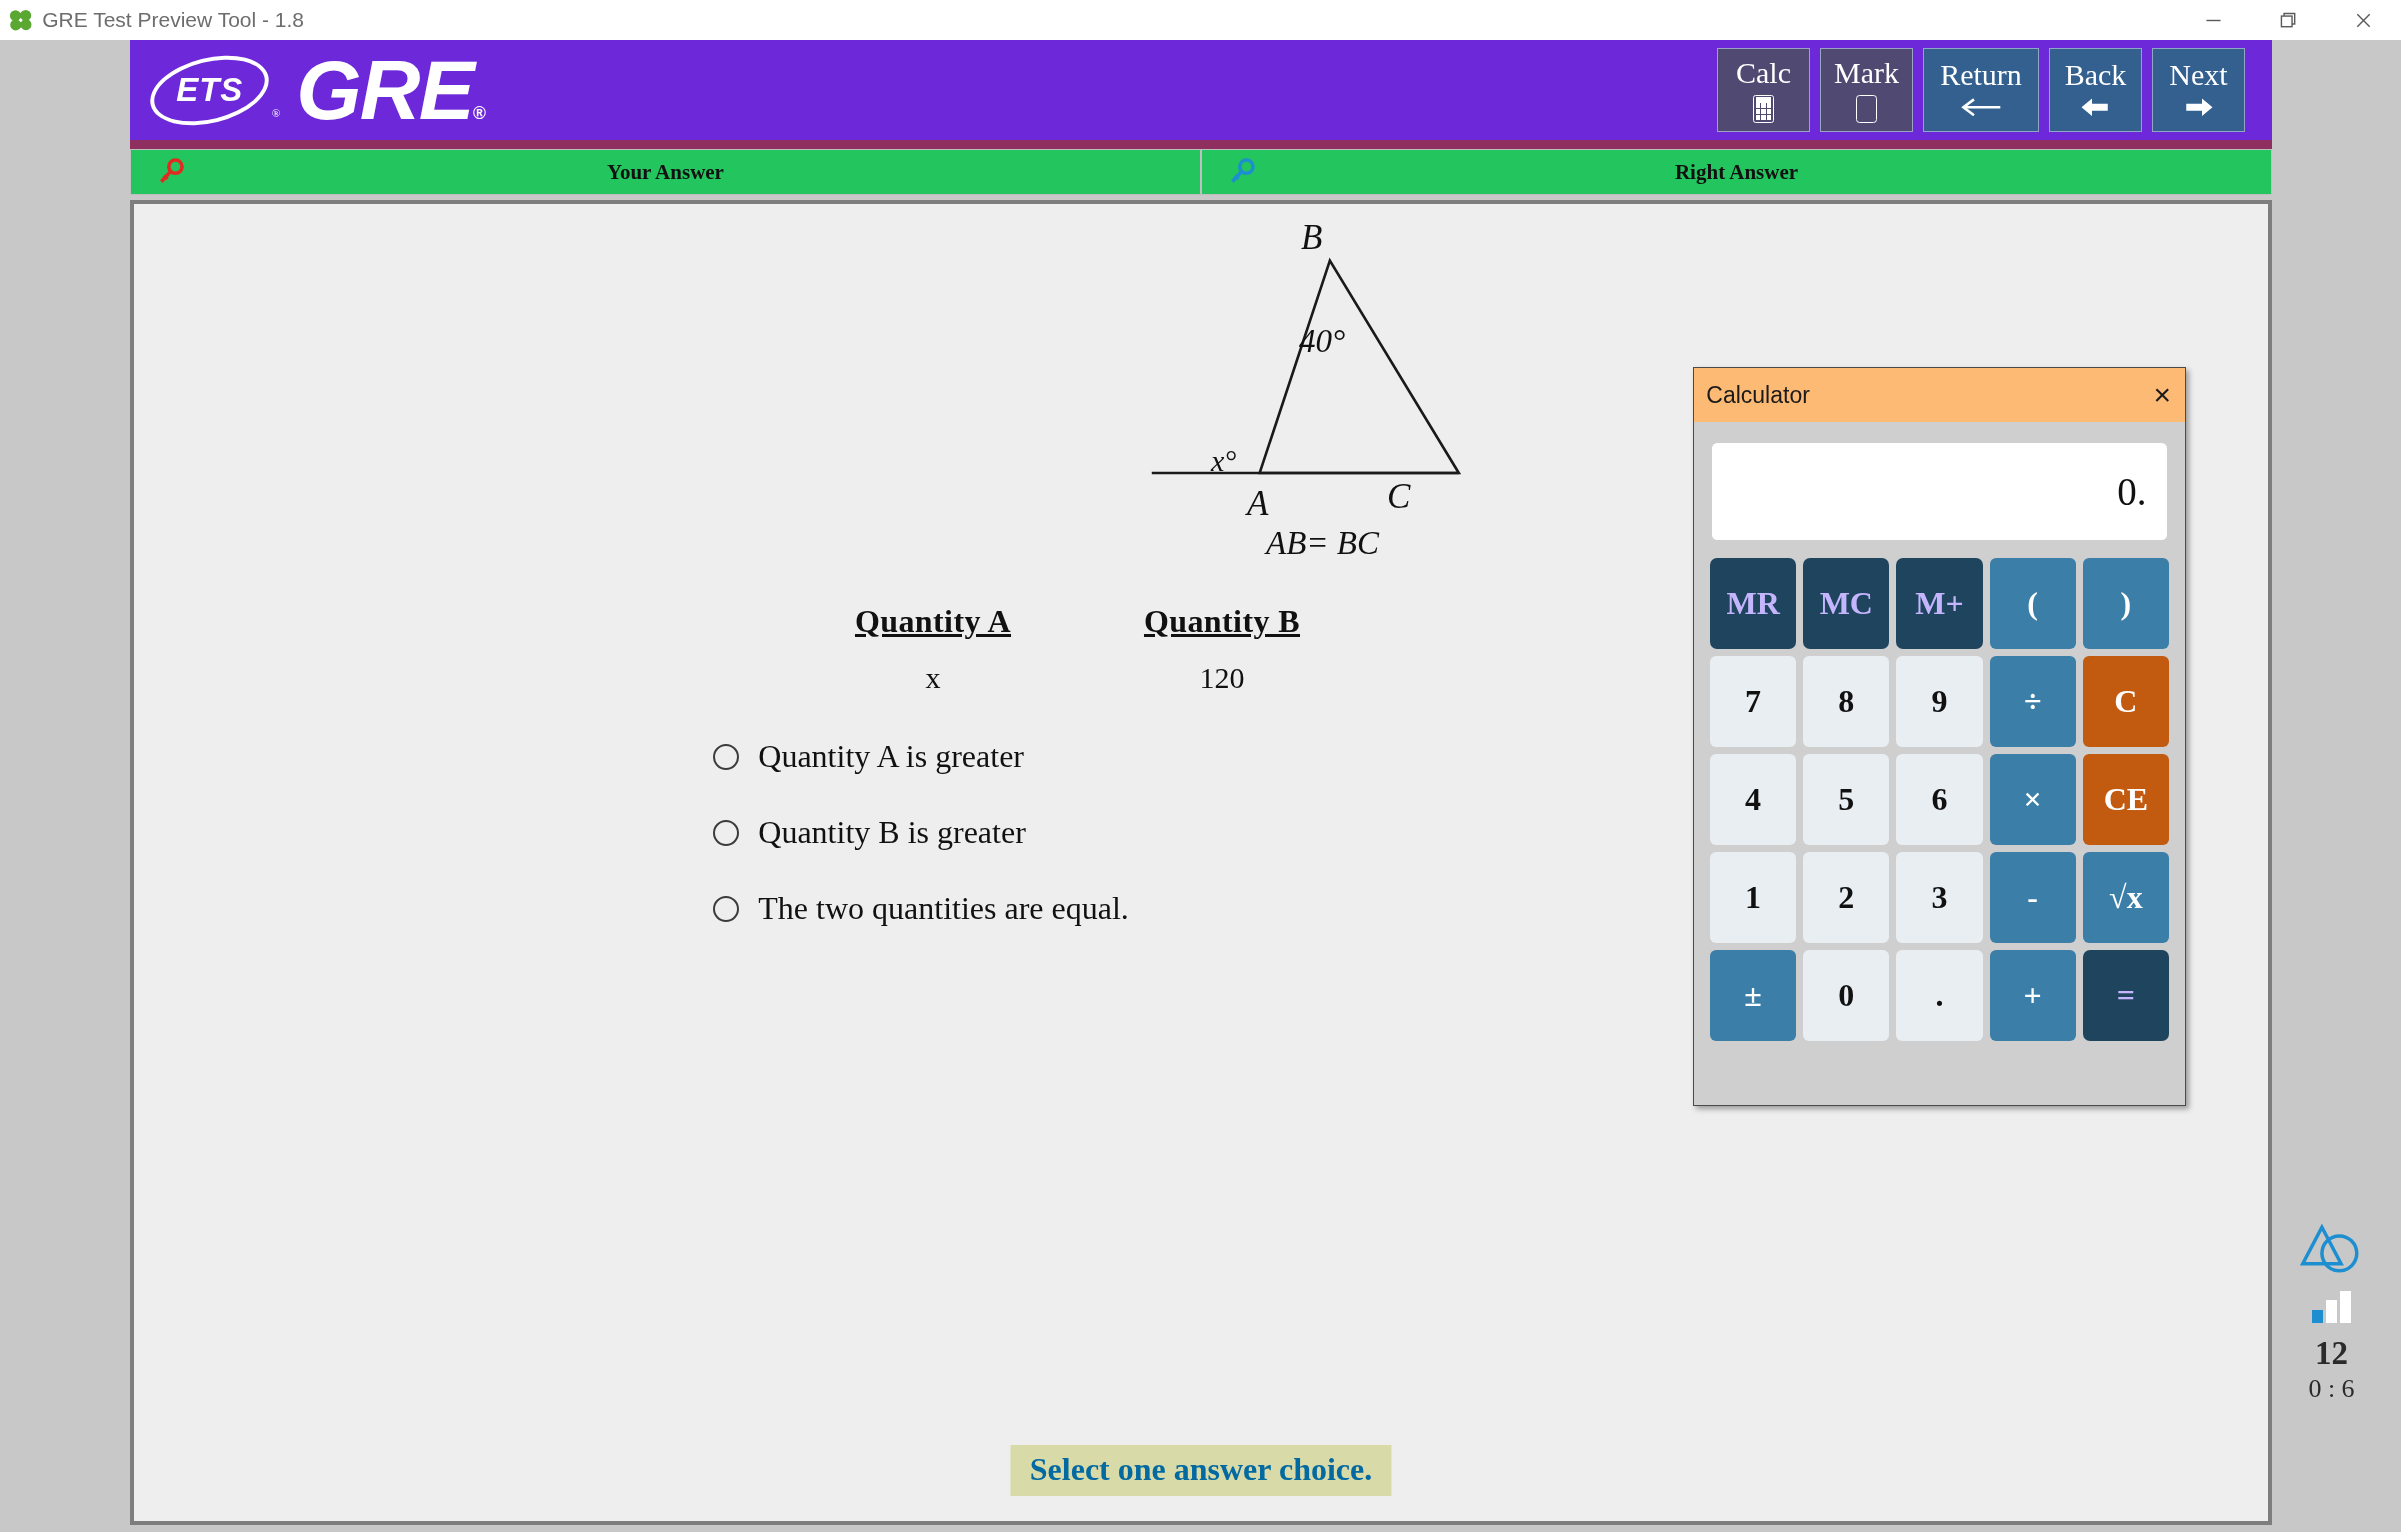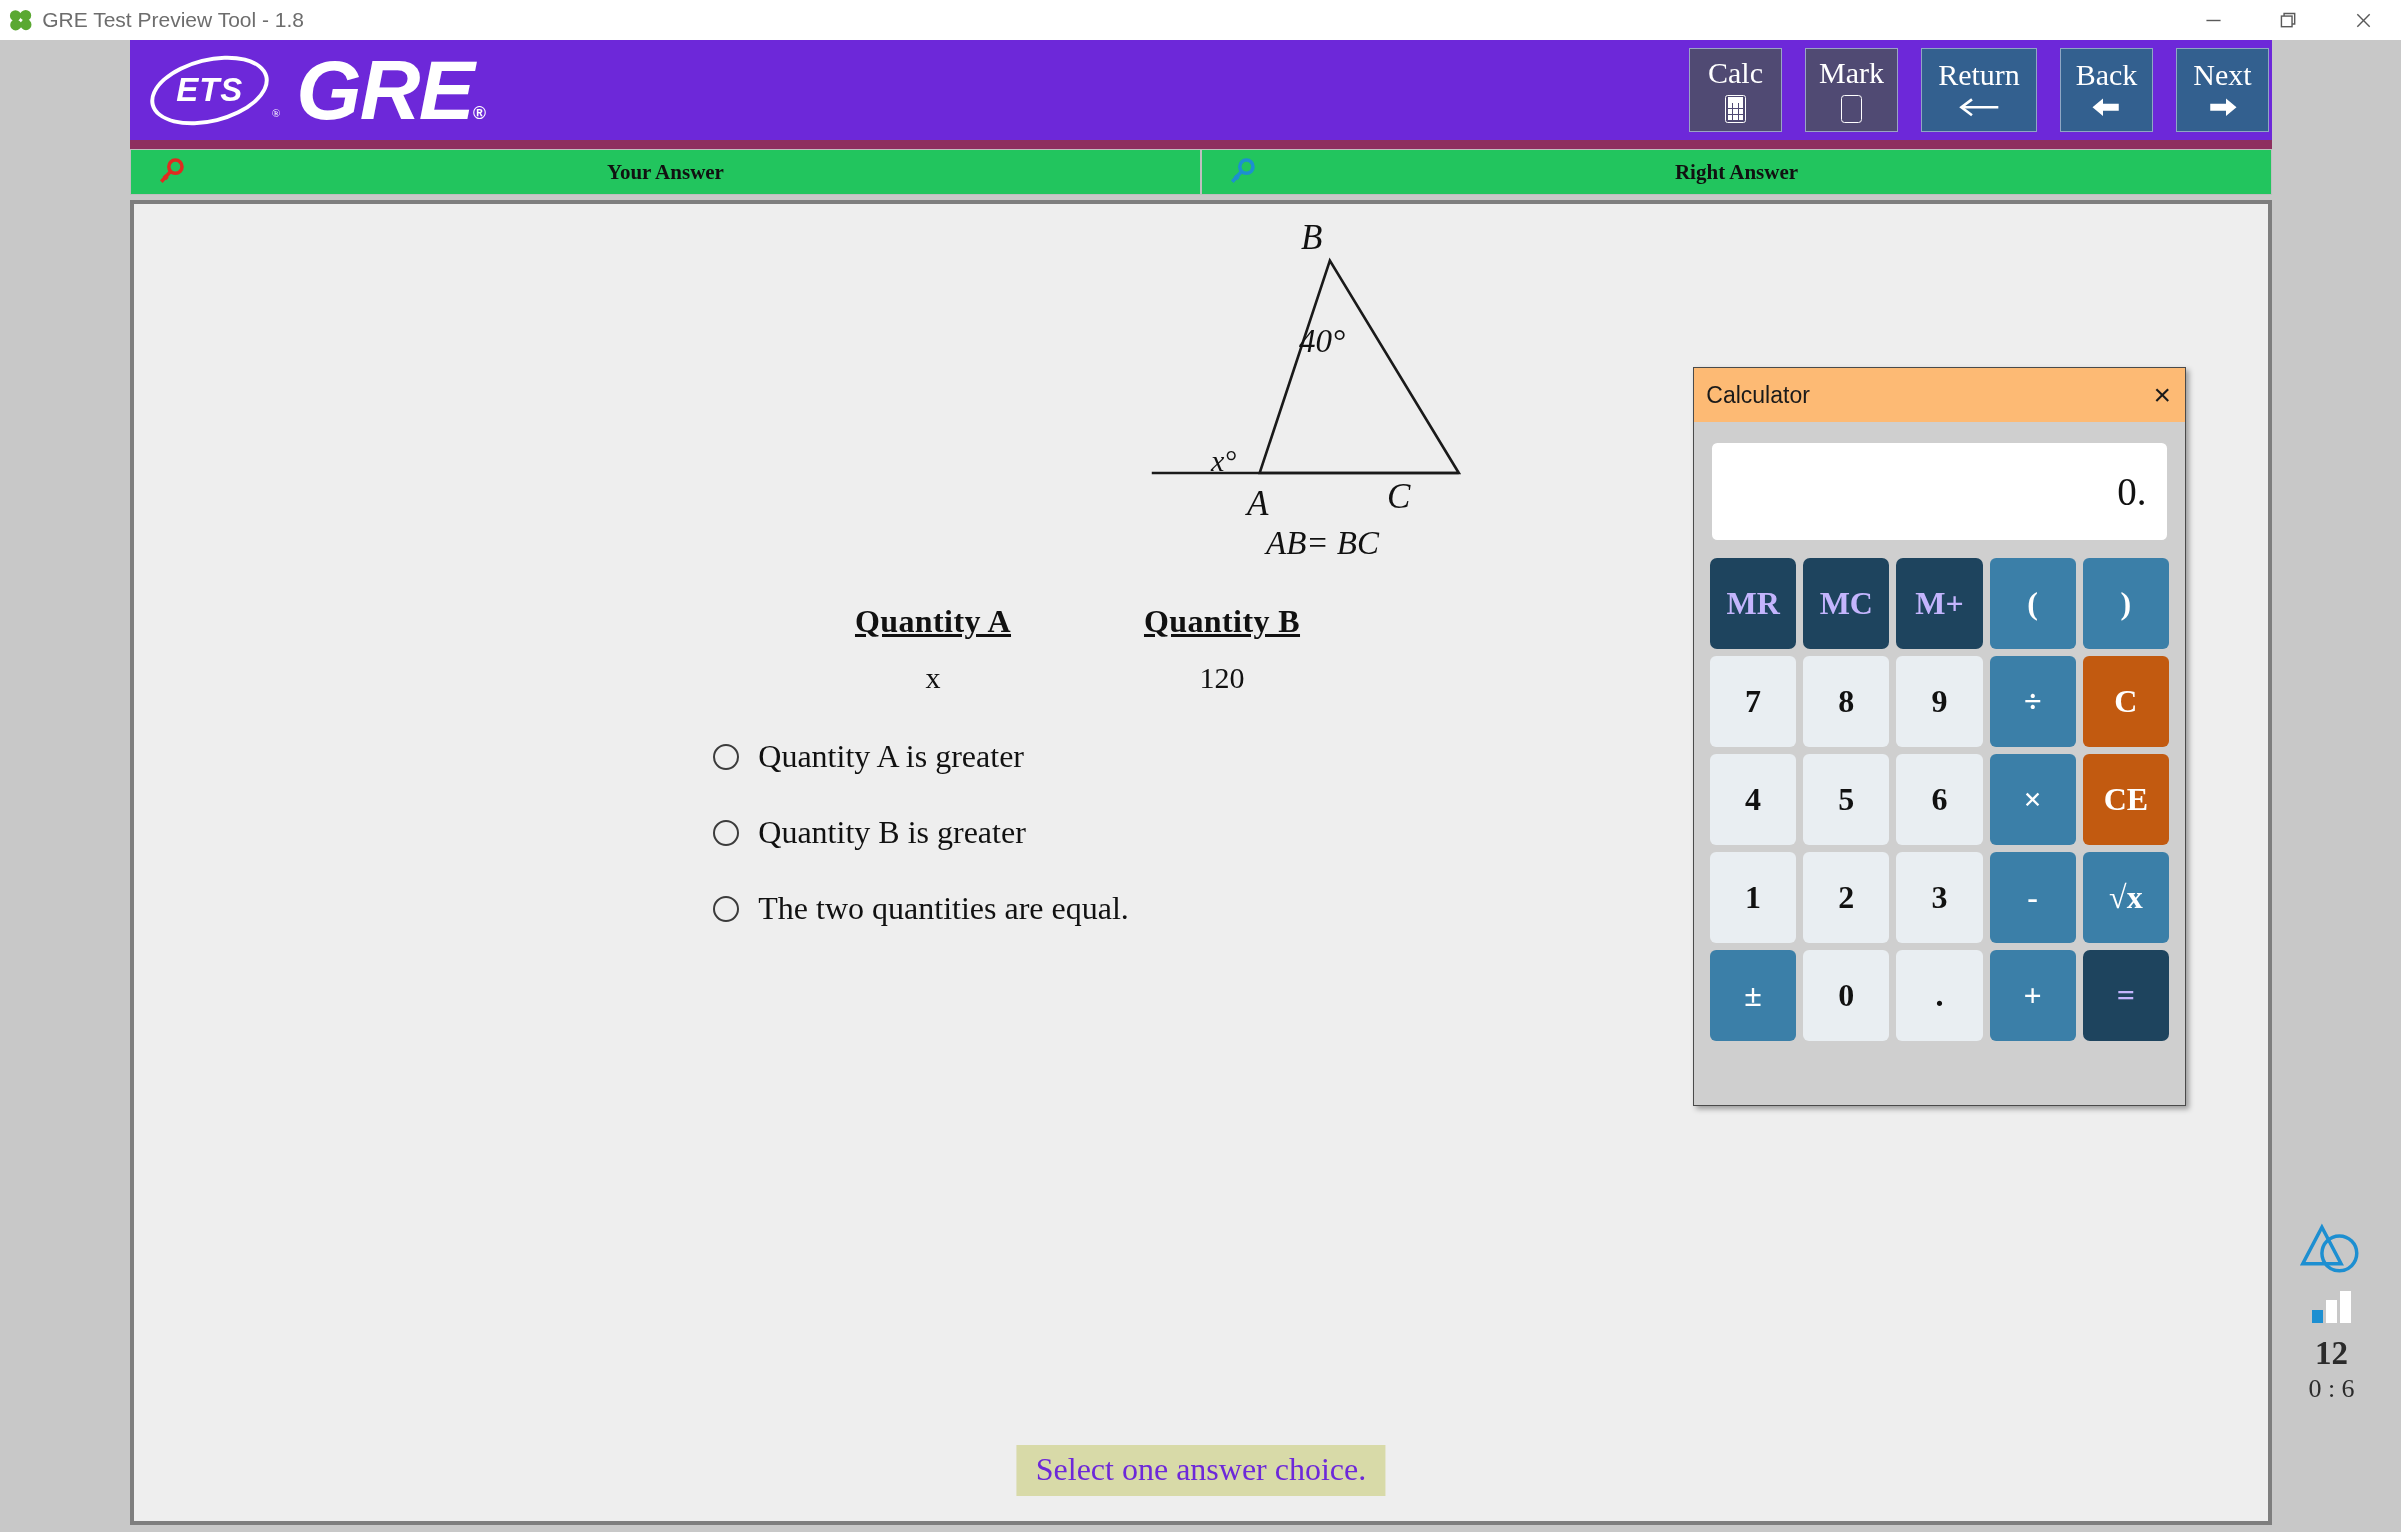--- a/index.html
+++ b/index.html
@@ -80,22 +80,22 @@
     color: #fff; font-size: 11.4px;
   }
   #gre-word {
     color: #ffffff; font-style: italic; font-weight: bold;
     font-size: 84px; font-family: "Liberation Sans", sans-serif;
     letter-spacing: -1.8px; margin-left: 14px;
   }
   #gre-word .reg { font-size: 17.6px; vertical-align: baseline; font-style: normal; }
 
   #toolbar {
-    position: absolute; right: 3px; top: 8px;
-    display: flex; gap: 23px;
+    position: absolute; right: 27px; top: 8px;
+    display: flex; gap: 10px;
   }
   .tb-btn {
     width: 93px; height: 84px;
     border: 1.8px solid #9aa4c4;
     display: flex; flex-direction: column;
     align-items: center; justify-content: center;
     color: #ffffff; font-size: 30px; line-height: 1;
     font-family: "Liberation Serif", serif;
   }
   .tb-btn.purple { background: #504a73; }
@@ -186,23 +186,24 @@
   .radio {
     width: 26px; height: 26px; border: 2.6px solid #3b3b3b;
     border-radius: 50%; flex: 0 0 auto; background: #eeeeee;
   }
   .choice-label { margin-left: 19.3px; font-size: 32px; color: #111; }
 
   
   #instruction {
     position: absolute; left: 50%; transform: translateX(-50%);
     bottom: 24.6px;
-    background: #d8daa8; color: #6d28d9;
+    background: #d8daa8; color: #0369a1;
     font-size: 32px; padding: 5.3px 19.3px 8.8px 19.3px;
     white-space: nowrap;
+    font-weight: bold;
   }
 
   
   #right-rail {
     position: absolute; right: -125px; top: 1018px;
     width: 123px; text-align: center;
   }
   #rail-shape { margin: 0 auto; }
   #rail-bars {
     margin: 10.5px auto 0 auto; width: 42px; height: 32px;

